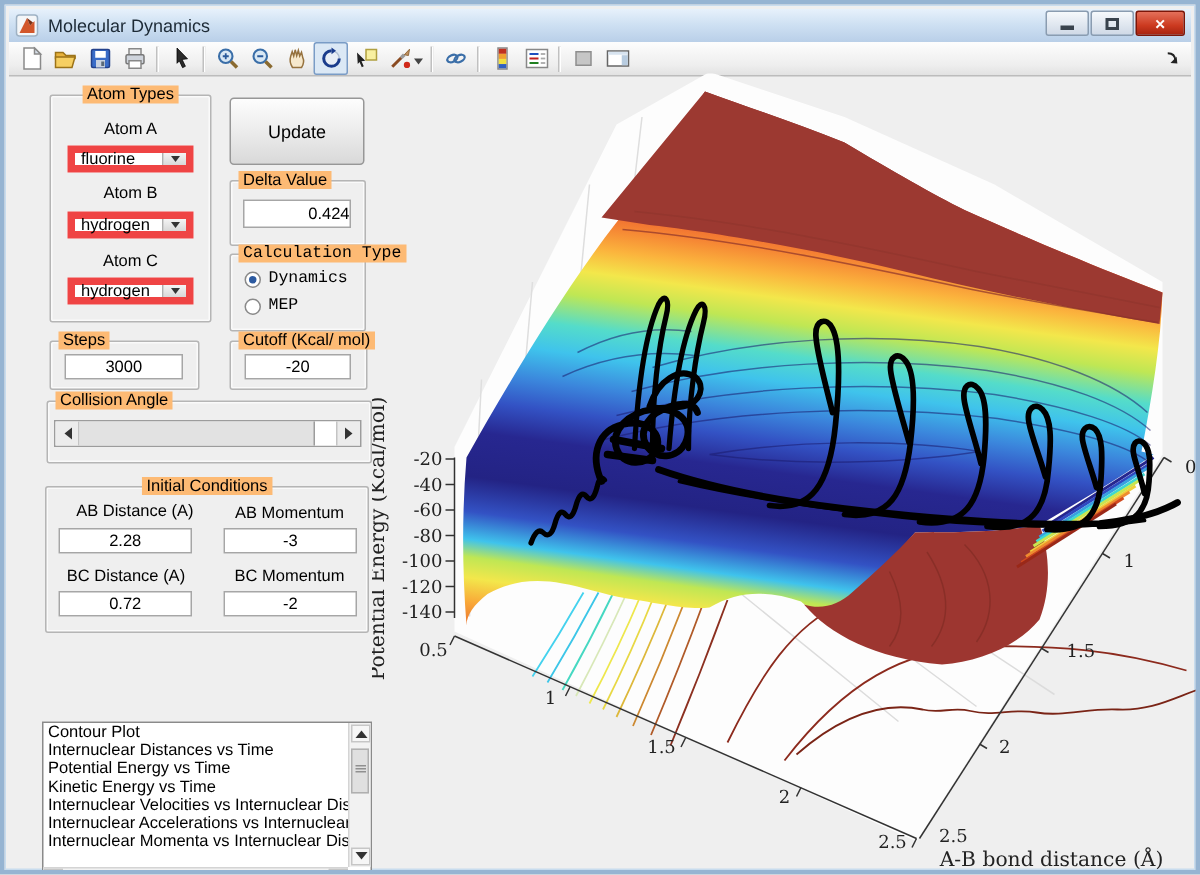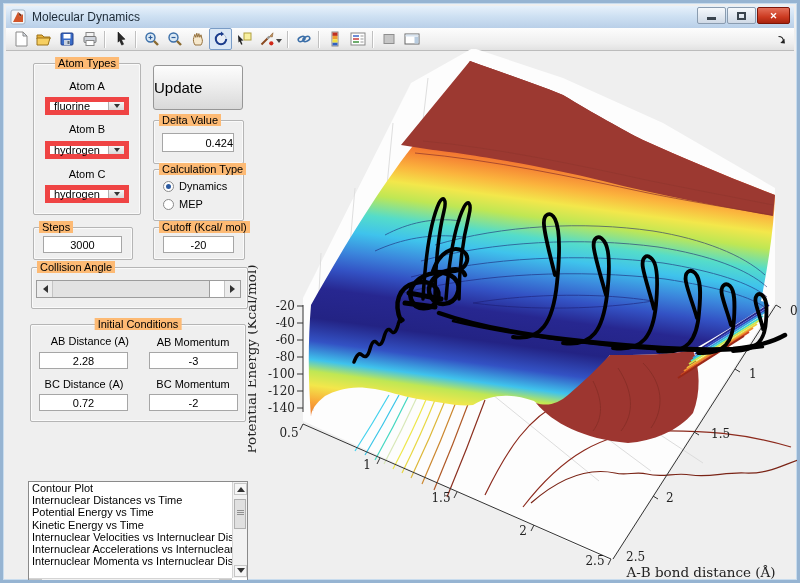--- a/index.html
+++ b/index.html
@@ -33,22 +33,22 @@
   .grp-title.center{left:50%;transform:translateX(-50%);}
   .grp-title.left{left:5px;}
   .lbl{position:absolute;font-size:11px;color:#000;white-space:nowrap;}
   .field{position:absolute;box-sizing:border-box;border:1px solid #a6a6a6;background:#fff;
     font-size:11px;text-align:center;font-family:"Liberation Sans",sans-serif;padding:0;color:#000;}
   .combo{position:absolute;box-sizing:border-box;border:5px solid #ef4444;background:#fff;font-size:11px;display:flex;align-items:center;}
   .combo .val{flex:1;padding-left:4px;}
   .combo .btn{width:15px;align-self:stretch;background:linear-gradient(#f4f4f4,#d8d8d8);border-left:1px solid #b0b0b0;display:flex;align-items:center;justify-content:center;}
   .combo .btn i{width:0;height:0;border:3px solid transparent;border-top:4px solid #333;margin-top:3px;}
   .pushbtn{position:absolute;box-sizing:border-box;border:1px solid #979797;border-radius:3px;
-    background:linear-gradient(#fdfdfd,#eaeaea 55%,#d9d9d9);font-size:15px;color:#000;
-    display:flex;align-items:center;justify-content:flex-start;}
+    background:linear-gradient(#fdfdfd,#eaeaea 55%,#d9d9d9);font-size:12px;color:#000;
+    display:flex;align-items:center;justify-content:center;}
   .radio-row{position:absolute;display:flex;align-items:center;gap:5px;font-size:11px;}
   .rdot{width:11px;height:11px;border-radius:50%;border:1px solid #8a8a8a;background:#fff;box-sizing:border-box;position:relative;}
   .rdot.sel::after{content:"";position:absolute;left:2px;top:2px;width:5px;height:5px;border-radius:50%;background:#2c5aa0;}
   
   .slider{position:absolute;box-sizing:border-box;border:1px solid #9c9c9c;background:#fff;display:flex;}
   .sl-arrow{width:15px;height:100%;background:#ececec;display:flex;align-items:center;justify-content:center;border-right:1px solid #c4c4c4;}
   .sl-arrow.r{border-right:none;border-left:1px solid #c4c4c4;}
   .sl-thumb{width:156px;height:100%;background:#e2e2e2;border-right:1px solid #9c9c9c;}
   .sl-gap{flex:1;background:#fff;}
   .tri-l{width:0;height:0;border:4px solid transparent;border-right:5px solid #333;margin-left:-3px;}
@@ -249,21 +249,21 @@
 
   <div class="pushbtn" style="left:150px;top:62px;width:90px;height:45px;">
     <span>Update</span>
   </div>
 
   <div class="grp" style="left:150px;top:117px;width:89px;height:42px;">
     <span class="grp-title left">Delta Value</span>
     <input class="field" style="left: 8px; top: 12px; width: 72px; height: 19px; text-align: right;" value="0.424">
   </div>
 
-  <div class="grp" style="left:150px;top:166px;width:89px;height:50px;">
+  <div class="grp" style="left:150px;top:166px;width:89px;height:50px;font-family:Liberation Mono, monospace;">
     <span class="grp-title left">Calculation Type</span>
     <span class="radio-row" style="left:9px;top:10px;">
       <span class="rdot sel"></span>
       <span>Dynamics</span>
     </span>
     <span class="radio-row" style="left:9px;top:28px;">
       <span class="rdot"></span>
       <span>MEP</span>
     </span>
   </div>

